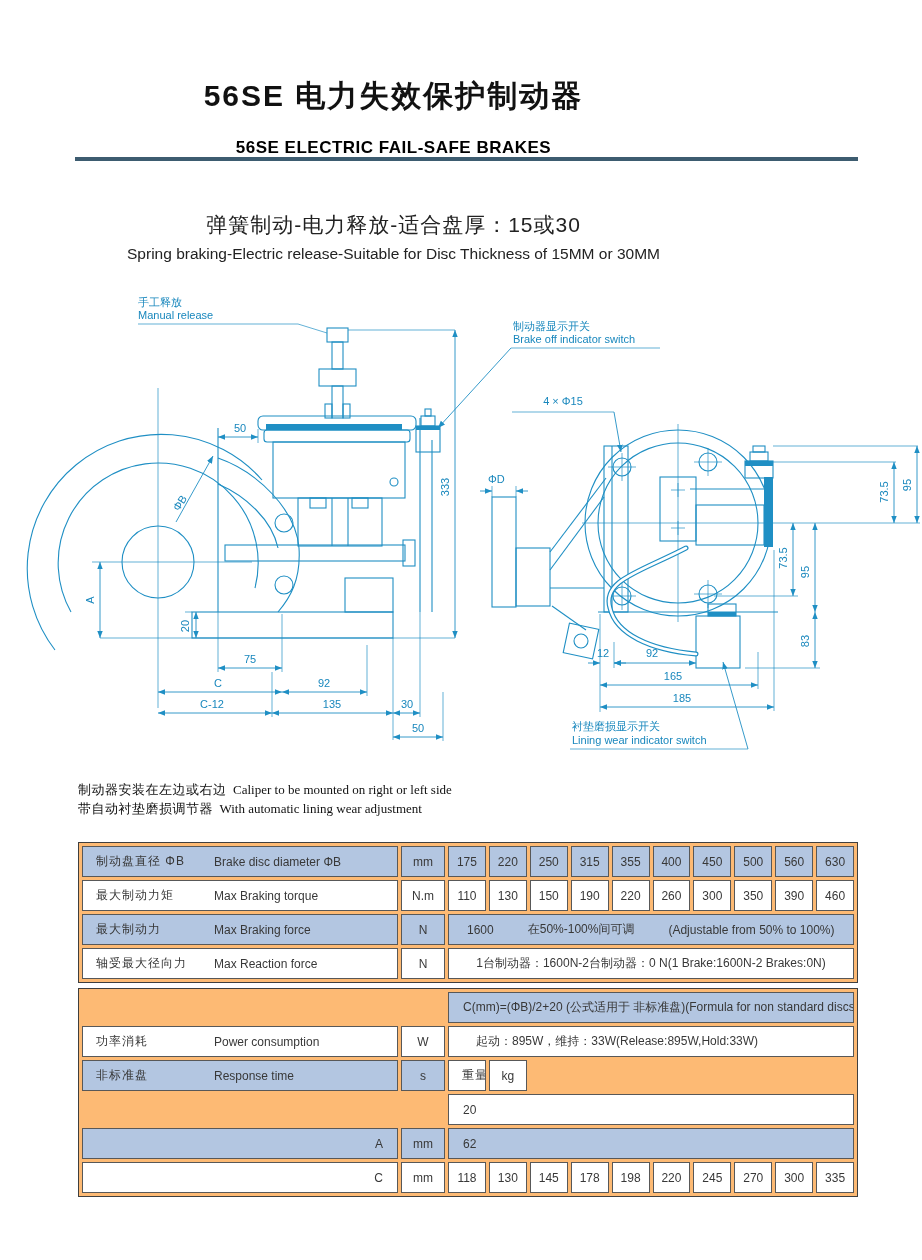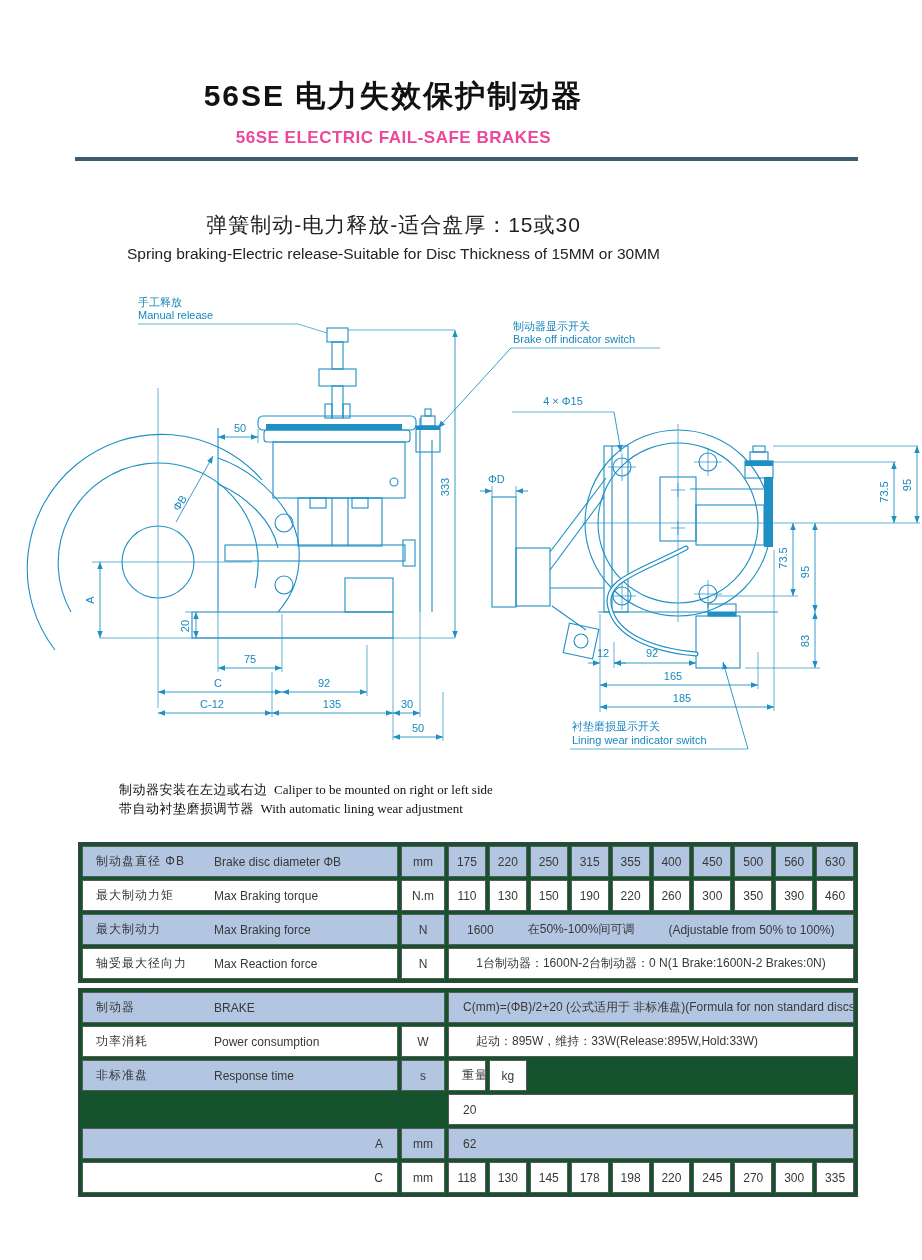--- a/index.html
+++ b/index.html
@@ -1,40 +1,40 @@
 <!DOCTYPE html>
 <html><head>
 <meta charset="utf-8">
 <style>
   html,body{margin:0;padding:0;background:#fff;}
   #page{position:relative;width:922px;height:1260px;background:#fff;overflow:hidden;
         font-family:"Liberation Sans",sans-serif;color:#1a1a1a;}
   .abs{position:absolute;}
   .ctr{left:0;width:787px;text-align:center;}
   #title-zh{top:76px;font-size:30px;font-weight:bold;letter-spacing:2px;color:#111;}
-  #title-en{top:128px;font-size:17px;font-weight:bold;letter-spacing:.5px;color:#ec4899;}
+  #title-en{top:138px;font-size:17px;font-weight:bold;letter-spacing:.5px;color:#000000;}
   #rule{top:157px;left:75px;width:783px;height:4px;background:#3d5c70;}
   #sub-zh{top:211px;font-size:21px;font-weight:500;letter-spacing:1px;color:#222;}
   #sub-en{top:245px;font-size:15.5px;color:#222;}
   #notes{top:780px;left:78px;font-family:"Liberation Serif",serif;font-size:13px;color:#111;line-height:19px;}
-  #notes .zh{letter-spacing:.5px;margin-left:41px;}
+  #notes .zh{letter-spacing:.5px;}
   
   #drawing{top:293px;left:0;}
   .ln{stroke:#1f8fc4;stroke-width:1.1;fill:none;}
   .thin{stroke:#1f8fc4;stroke-width:.7;fill:none;}
   .dim{stroke:#1f8fc4;stroke-width:.9;fill:none;marker-start:url(#ar);marker-end:url(#ar);}
   .lead{stroke:#1f8fc4;stroke-width:.9;fill:none;marker-end:url(#ar);}
   .fillb{fill:#1f8fc4;stroke:none;}
   .dt{font-family:"Liberation Sans",sans-serif;font-size:11px;fill:#1887bd;}
   .mid{text-anchor:middle;}
   .cable{stroke:#1f8fc4;stroke-width:5;fill:none;stroke-linecap:round;}
   .cablein{stroke:#fff;stroke-width:2.6;fill:none;stroke-linecap:round;}
   
   .spec{left:78px;width:780px;display:grid;grid-template-columns:316px 44px repeat(10,1fr);
-        gap:3px;padding:3px;background:#14532d;border:1px solid #3f3f3f;grid-auto-rows:31px;box-sizing:border-box;}
+        gap:3px;padding:3px;background:#fdba74;border:1px solid #3f3f3f;grid-auto-rows:31px;box-sizing:border-box;}
   #t1{top:842px;} #t2{top:988px;}
   .c{border:1px solid #585858;display:flex;align-items:center;justify-content:center;
      font-size:12px;color:#383838;background:#fff;overflow:hidden;white-space:nowrap;}
   .c.bb{background:#b3c6e1;}
   .lab{justify-content:flex-start;padding-left:13px;}
   .lab .zh{width:118px;flex:none;letter-spacing:1px;}
   .rlab{justify-content:flex-end;padding-right:14px;}
   .vleft{justify-content:flex-start;padding-left:14px;}
   .parts{justify-content:flex-start;padding-left:18px;gap:34px;}
 </style>
@@ -299,24 +299,20 @@
         <span>(Adjustable from 50% to 100%)</span>
       </div>
       <div class="c lab">
         <span class="zh">轴受最大径向力</span>
         <span>Max Reaction force</span>
       </div>
       <div class="c u">N</div>
       <div class="c " style="grid-column: 3 / span 10;">1台制动器：1600N-2台制动器：0 N(1 Brake:1600N-2 Brakes:0N)</div>
     </div>
   <div class="abs spec" id="t2">
-      <div class="c lab bb" style="grid-column: 1 / span 2;">
-        <span class="zh">制动器</span>
-        <span>BRAKE</span>
-      </div>
       <div class="c vleft bb" style="grid-column: 3 / span 10;">C(mm)=(ΦB)/2+20 (公式适用于 非标准盘)(Formula for non standard discs)</div>
       <div class="c lab">
         <span class="zh">功率消耗</span>
         <span>Power consumption</span>
       </div>
       <div class="c u">W</div>
       <div class="c vleft" style="grid-column: 3 / span 10; padding-left: 27px;">起动：895W，维持：33W(Release:895W,Hold:33W)</div>
       <div class="c lab bb">
         <span class="zh">非标准盘</span>
         <span>Response time</span>

